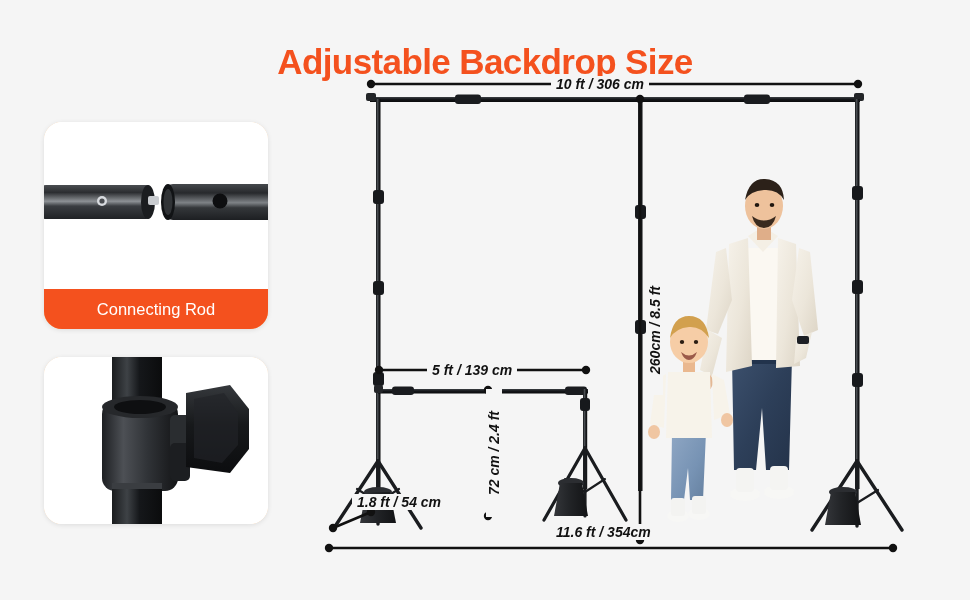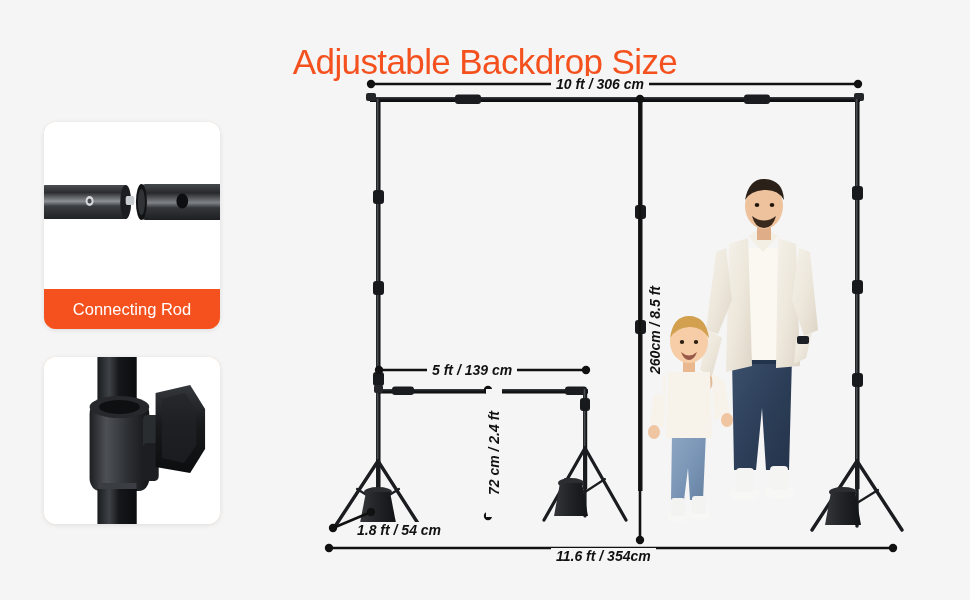--- a/index.html
+++ b/index.html
@@ -11,32 +11,32 @@
     position:relative;
   }
   #stage{position:absolute;left:0;top:0;width:970px;height:600px;}
 
   
   .title{
     position:absolute;
     left:0;top:42px;width:970px;
     text-align:center;
     font-size:35px;
-    font-weight:normal;
+    font-weight:bold;
     letter-spacing:-0.6px;
     color:#f4511e;
     white-space:nowrap;
   }
 
   
   .card{
     position:absolute;
     left:44px;
-    width:176px;
-    border-radius:12px;
+    width:224px;
+    border-radius:18px;
     overflow:hidden;
     background:#fdba74;
     box-shadow:0 1px 5px rgba(0,0,0,.10);
   }
   .card-photo{
     position:relative;
     width:100%;
     height:0;
     background:#ffffff;
     overflow:hidden;
@@ -349,18 +349,18 @@
 
     
     <div class="dimlabel" style="left:551px;top:76px;">10 ft / 306 cm</div>
 
     <div class="dimlabel vert" style="left:590px;top:322px;width:120px;text-align:center;">260cm / 8.5 ft</div>
 
     <div class="dimlabel" style="left:427px;top:362px;text-align:right;">5 ft / 139 cm</div>
 
     <div class="dimlabel vert" style="left:430px;top:445px;width:118px;text-align:center;">72 cm / 2.4 ft</div>
 
-    <div class="dimlabel" style="left:352px;top:522px;">1.8 ft / 54 cm</div>
-
-    <div class="dimlabel" style="left:551px;top:548px;">11.6 ft / 354cm</div>
+    <div class="dimlabel" style="left:352px;top:494px;">1.8 ft / 54 cm</div>
+
+    <div class="dimlabel" style="left:551px;top:524px;">11.6 ft / 354cm</div>
   </div>
 
 </div>
 
 </body></html>

